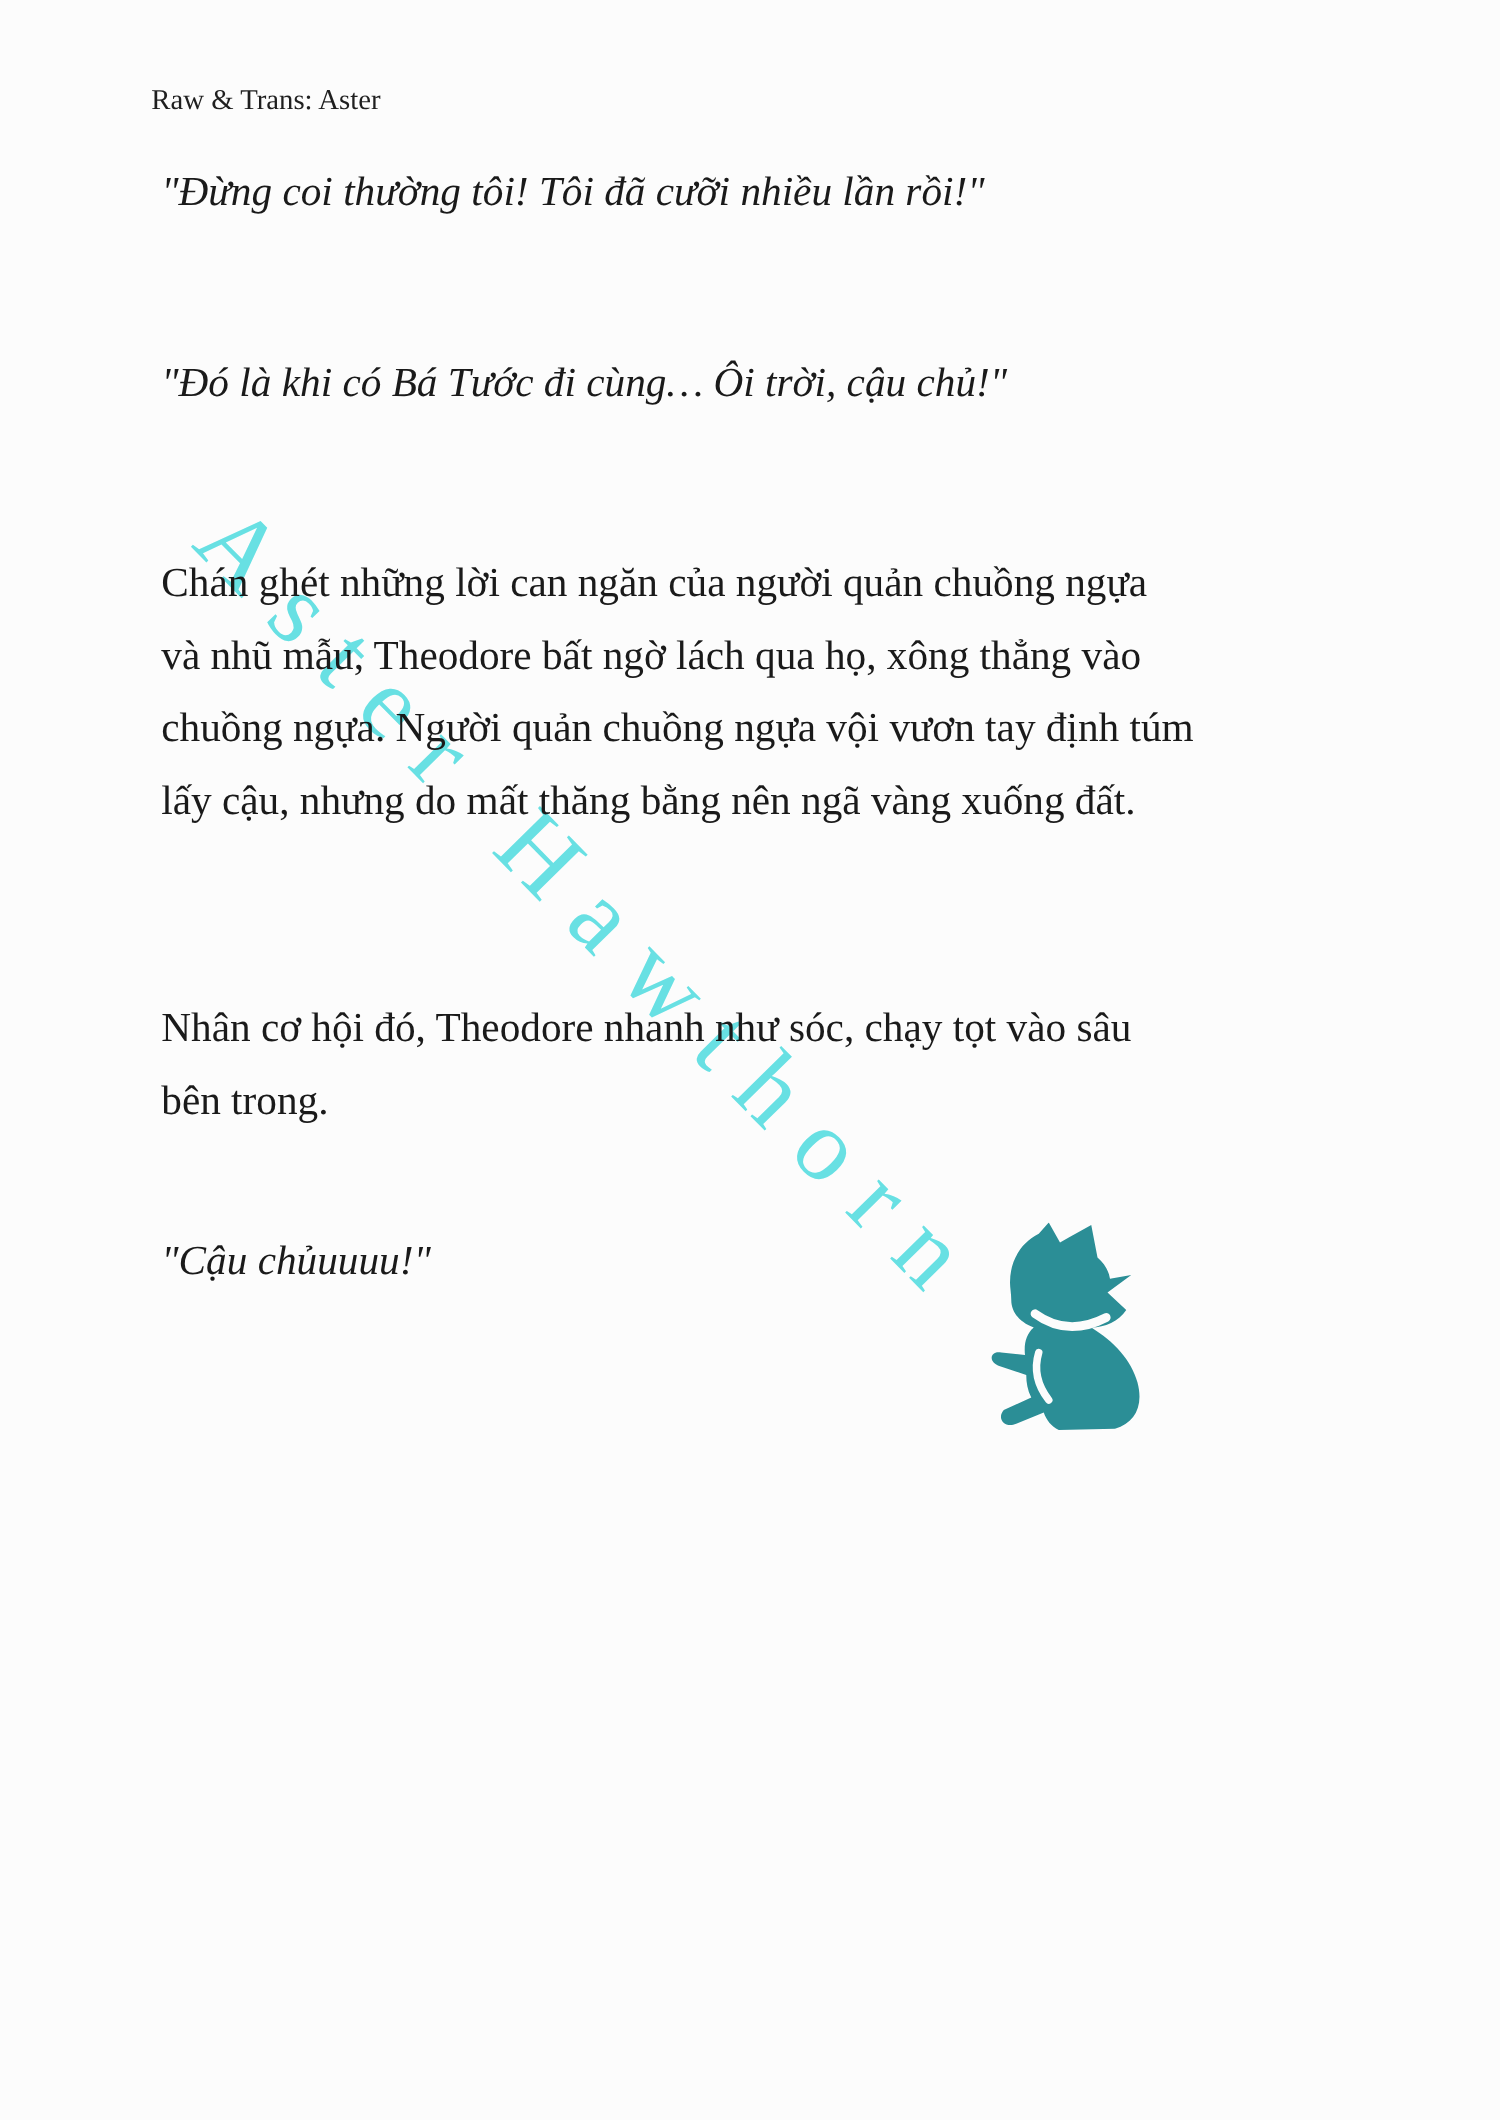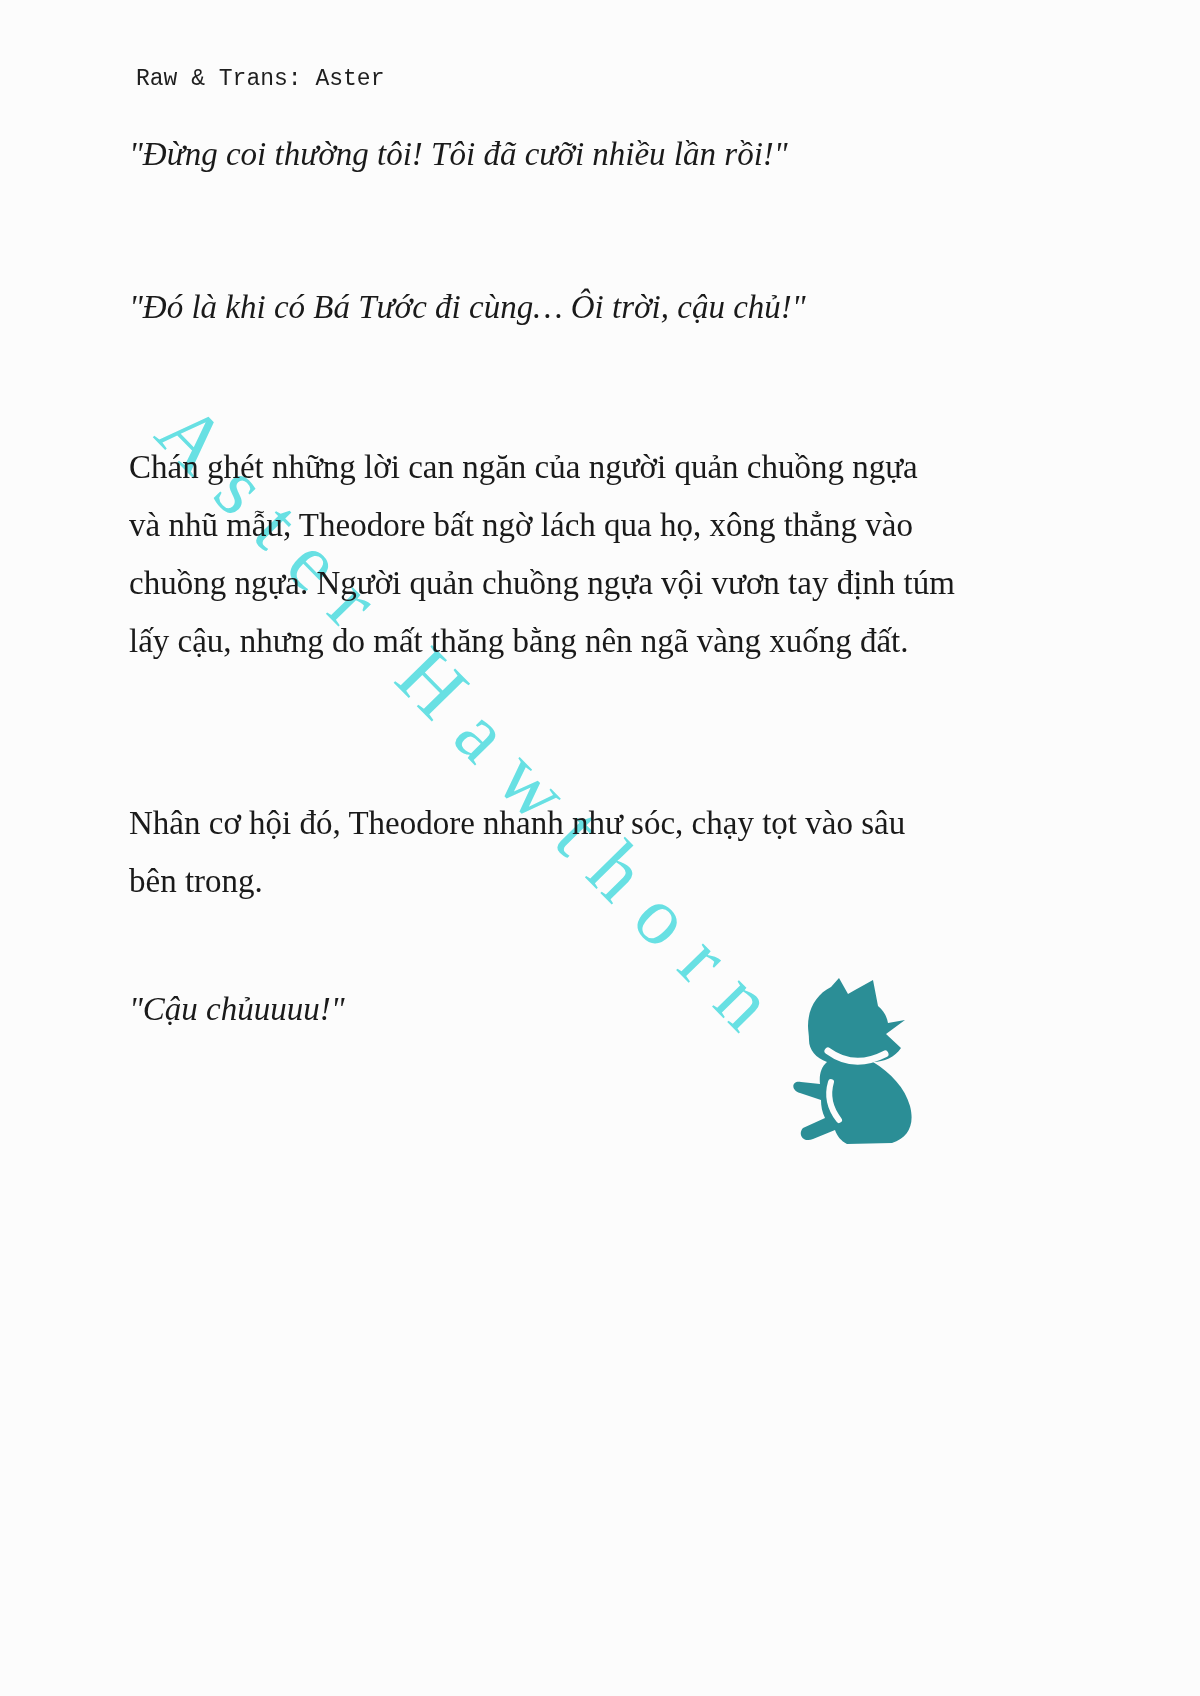--- a/index.html
+++ b/index.html
@@ -9,23 +9,23 @@
     width: 1200px;
     height: 1696px;
     margin: 0 auto;
     background: #fcfcfc;
     overflow: hidden;
     font-family: "Liberation Serif", "DejaVu Serif", serif;
     color: #1a1a1a;
   }
   .header {
     position: absolute;
-    left: 136px;
+    left: 121px;
     top: 66px;
-    font-family: Liberation Mono, monospace;
+    font-family: Liberation Serif, serif;
     font-size: 23px;
     line-height: 27px;
     color: #1f1f1f;
     z-index: 3;
   }
   .watermark {
     position: absolute;
     left: 205px;
     top: 385px;
     font-family: "Liberation Serif", "DejaVu Serif", serif;

